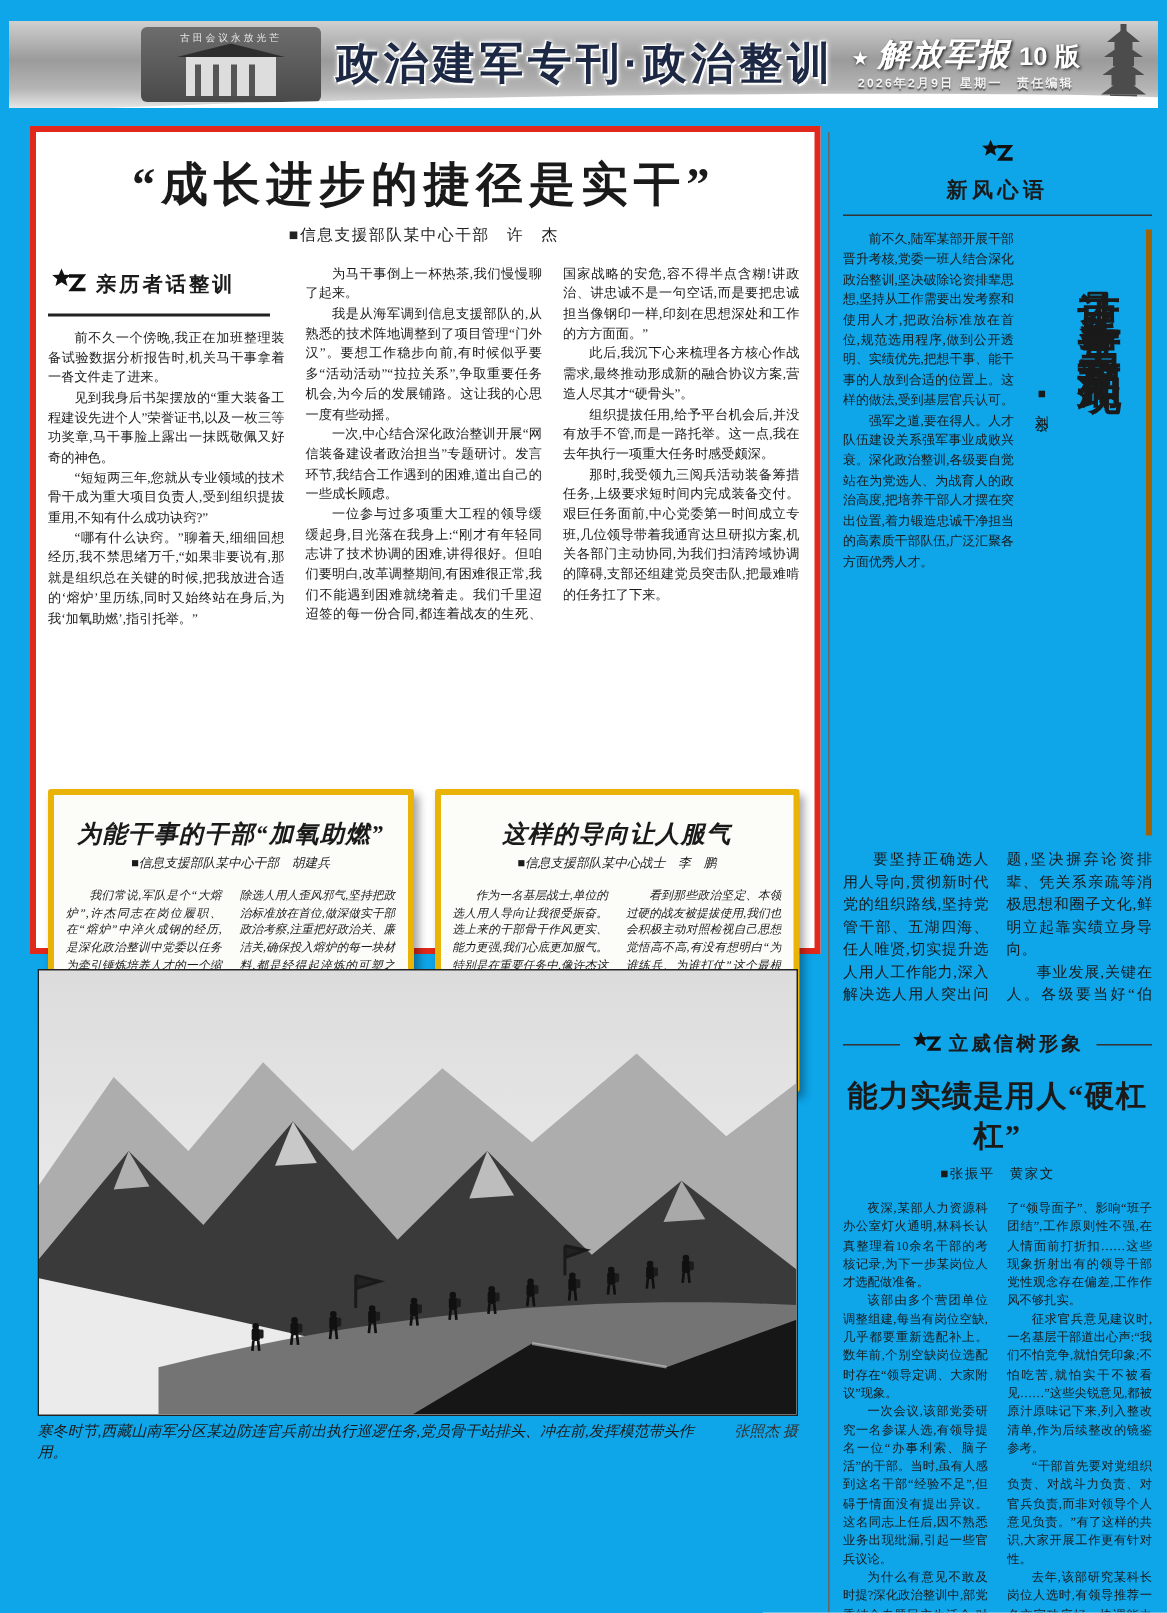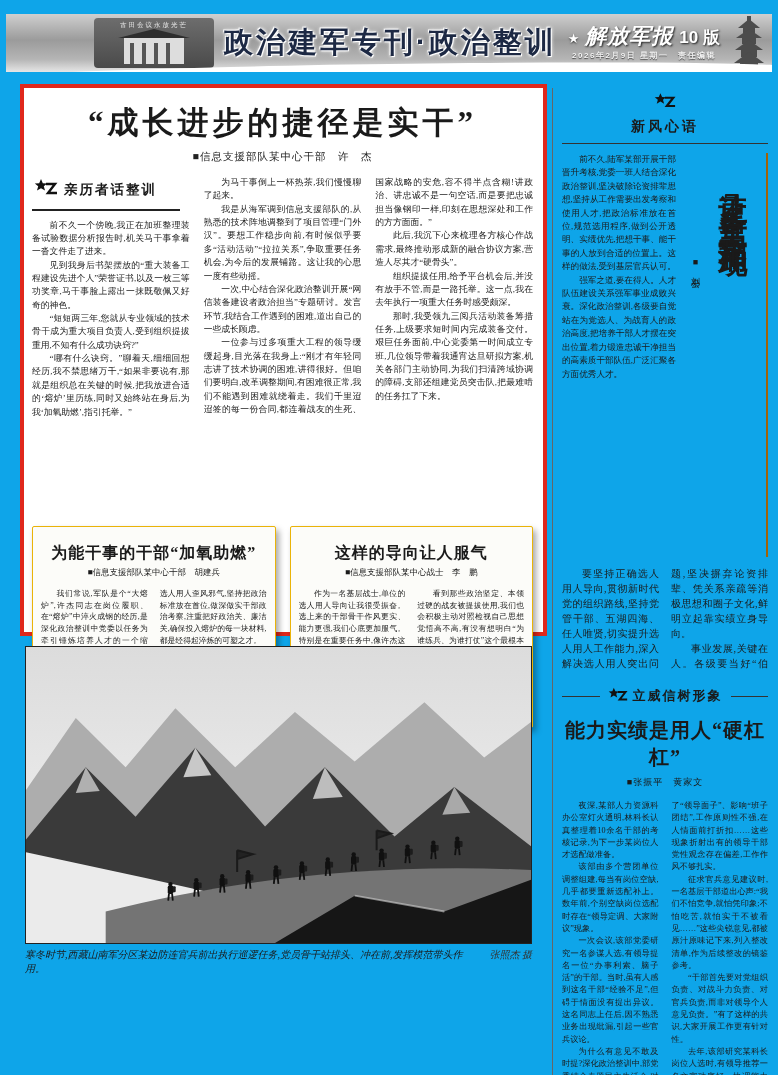--- a/index.html
+++ b/index.html
@@ -49,40 +49,40 @@
   .main-body{height:338px;columns:3;column-gap:14px;font-size:8.8px;line-height:1.52;
     text-align:justify;overflow:hidden;}
   .main-body p,.card-body p,.xf-text p,.xf-bottom p,.lw-body p{margin:0;text-indent:2em;}
 
   .badge{display:flex;align-items:center;gap:6px;font-family:Liberation Sans, sans-serif;
     font-weight:bold;font-size:13.5px;letter-spacing:2px;border-bottom:2px solid #222;
     padding:2px 4px 6px 2px;margin:0 10px 8px 0;break-inside:avoid;}
 
   
   .box-row{display:flex;gap:14px;margin-top:12px;}
-  .note-card{flex:1;height:202px;background:#fcfcf9;border:1px solid #eab308;border-radius:2px;
-    box-shadow:3px 4px 6px rgba(0,0,0,0.35);padding:10px 8px 8px;position:relative;}
+  .note-card{flex:1;height:202px;background:#fcfcf9;border:4px solid #eab308;border-radius:2px;
+    box-shadow:3px 4px 6px rgba(0,0,0,0.35);padding:10px 8px 8px;position:relative;font-style:italic;}
   .card-title{text-align:center;font-size:16px;font-weight:bold;letter-spacing:1px;margin:6px 0 3px;}
   .card-byline{text-align:center;font-size:8.5px;margin-bottom:9px;}
   .card-body{columns:2;column-gap:12px;font-size:7.8px;line-height:1.5;text-align:justify;
     height:128px;overflow:hidden;}
   .card-attr{text-align:right;font-size:10px;margin-top:2px;}
 
   
   .photo-block{margin:10px 0 0 25px;width:507px;}
   .photo-frame{height:298px;border:1px solid #222;position:relative;overflow:hidden;background:#ccc;}
   .photo-frame svg{display:block;width:100%;height:100%;}
   .caption-row{display:flex;font-size:10px;margin-top:4px;line-height:1.35;font-style:italic;}
   .credit{margin-left:auto;white-space:nowrap;padding-left:14px;color:#333;}
 
   
   .xf-badge{display:flex;align-items:center;gap:6px;font-family:"Liberation Sans",sans-serif;
     font-weight:bold;font-size:14px;letter-spacing:3px;border-bottom:1px solid #333;
     padding:4px 2px 7px;margin-bottom:9px;flex-direction:column;}
-  .xf-layout{display:flex;height:404px;overflow:hidden;border-right:2px solid #a16207;}
+  .xf-layout{display:flex;height:404px;overflow:hidden;border-right:4px solid #a16207;}
   .xf-text{width:114px;flex:0 0 114px;font-size:8.6px;line-height:1.56;text-align:justify;overflow:hidden;}
   .xf-strip{flex:1;display:flex;justify-content:center;gap:12px;padding-top:8px;}
   .v-byline{writing-mode:vertical-rl;font-size:9px;letter-spacing:2px;margin-top:96px;}
   .v-headline{writing-mode:vertical-rl;font-family:"Liberation Sans","DejaVu Sans",sans-serif;
     font-weight:bold;font-size:29px;letter-spacing:5px;margin-top:10px;}
   .xf-bottom{columns:2;column-gap:12px;font-size:10px;line-height:1.5;text-align:justify;
     height:106px;overflow:hidden;margin-top:9px;}
 
   
   .lw-header{display:flex;align-items:center;gap:8px;margin:15px 0 6px;}

